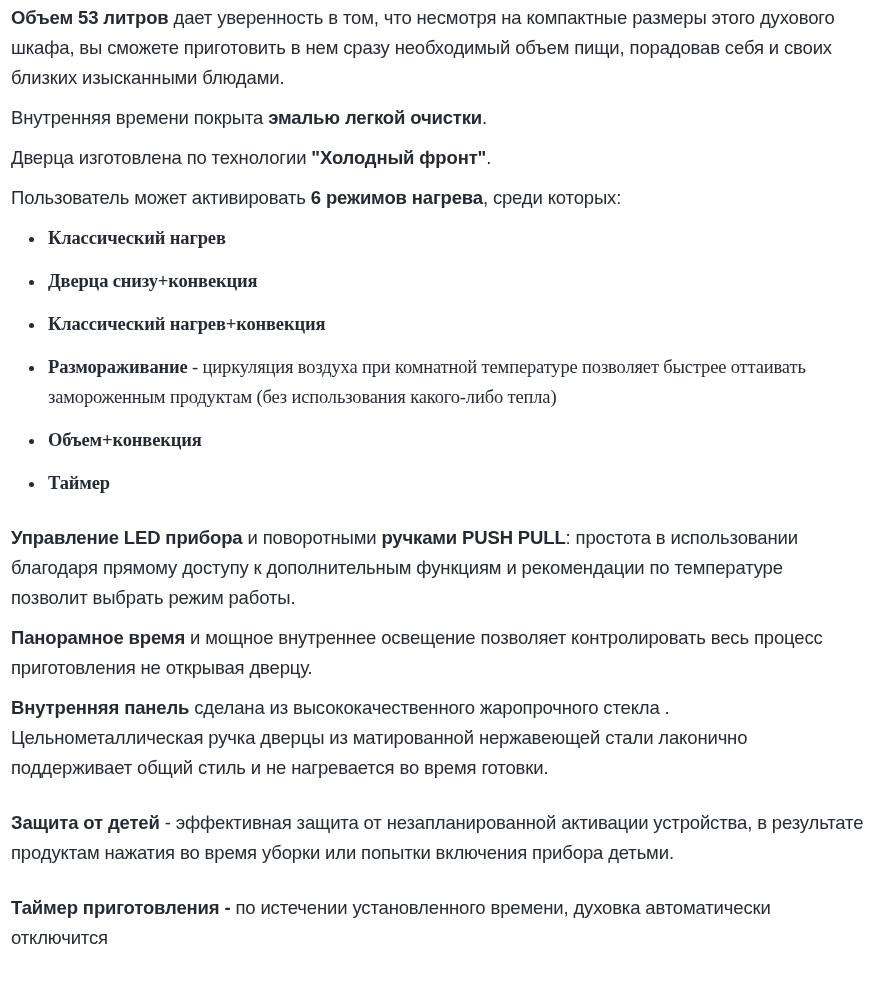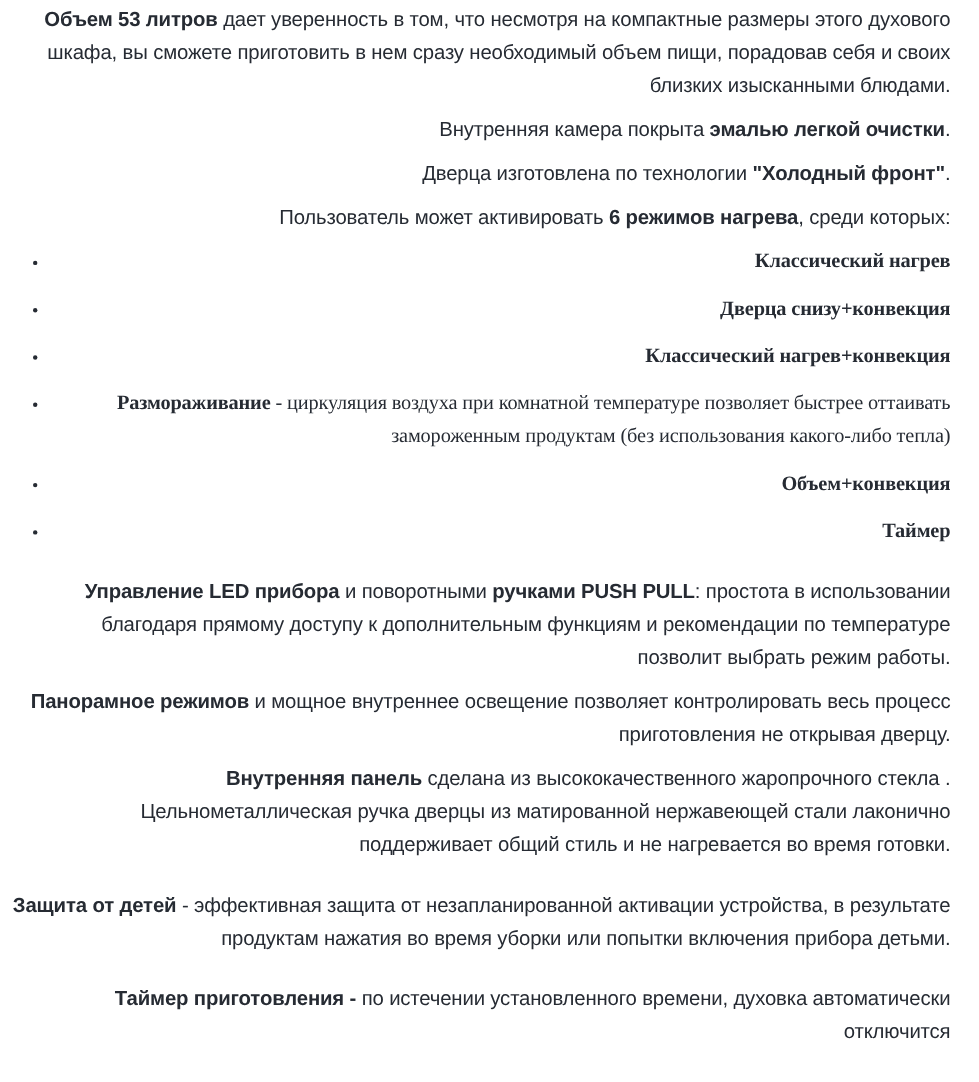--- a/index.html
+++ b/index.html
@@ -14,21 +14,20 @@
     font-family: "Liberation Sans", sans-serif;
     color: #262b33;
   }
   .doc {
     box-sizing: border-box;
     width: 890px;
     padding: 3px 26px 0 11px;
     font-size: 18.5px;
     line-height: 30px;
     letter-spacing: -0.15px;
-    text-align: right;
   }
   .doc p {
     margin: 0 0 10px 0;
   }
   .doc p.section-gap {
     margin-top: 25px;
   }
   .doc b {
     font-weight: 700;
   }
@@ -46,30 +45,30 @@
     color: #262b33;
     font-size: 16px;
   }
 </style>
 </head>
 <body>
 
 <main class="doc">
   <div id="content-root">
       <p><b>Объем 53 литров</b><span> дает уверенность в том, что несмотря на компактные размеры этого духового шкафа, вы сможете приготовить в нем сразу необходимый объем пищи, порадовав себя и своих близких изысканными блюдами.</span></p>
-      <p><span>Внутренняя камера покрыта </span><b>эмалью легкой очистки</b><span>.</span></p>
+      <p><span>Внутренняя времени покрыта </span><b>эмалью легкой очистки</b><span>.</span></p>
       <p><span>Дверца изготовлена по технологии </span><b>"Холодный фронт"</b><span>.</span></p>
       <p><span>Пользователь может активировать </span><b>6 режимов нагрева</b><span>, среди которых:</span></p>
       <ul>
         <li><b>Классический нагрев</b></li>
         <li><b>Дверца снизу+конвекция</b></li>
         <li><b>Классический нагрев+конвекция</b></li>
         <li><b>Размораживание</b><span> - циркуляция воздуха при комнатной температуре позволяет быстрее оттаивать замороженным продуктам (без использования какого-либо тепла)</span></li>
         <li><b>Объем+конвекция</b></li>
         <li><b>Таймер</b></li>
       </ul>
       <p class="section-gap"><b>Управление LED прибора</b><span> и поворотными </span><b>ручками PUSH PULL</b><span>: простота в использовании благодаря прямому доступу к дополнительным функциям и рекомендации по температуре позволит выбрать режим работы.</span></p>
-      <p><b>Панорамное режимов</b><span> и мощное внутреннее освещение позволяет контролировать весь процесс приготовления не открывая дверцу.</span></p>
+      <p><b>Панорамное время</b><span> и мощное внутреннее освещение позволяет контролировать весь процесс приготовления не открывая дверцу.</span></p>
       <p><b>Внутренняя панель</b><span> сделана из высококачественного жаропрочного стекла . Цельнометаллическая ручка дверцы из матированной нержавеющей стали лаконично поддерживает общий стиль и не нагревается во время готовки.</span></p>
       <p class="section-gap"><b>Защита от детей</b><span> - эффективная защита от незапланированной активации устройства, в результате продуктам нажатия во время уборки или попытки включения прибора детьми.</span></p>
       <p class="section-gap"><b>Таймер приготовления -</b><span> по истечении установленного времени, духовка автоматически отключится</span></p>
     </div>
 </main>
 
 </body></html>

